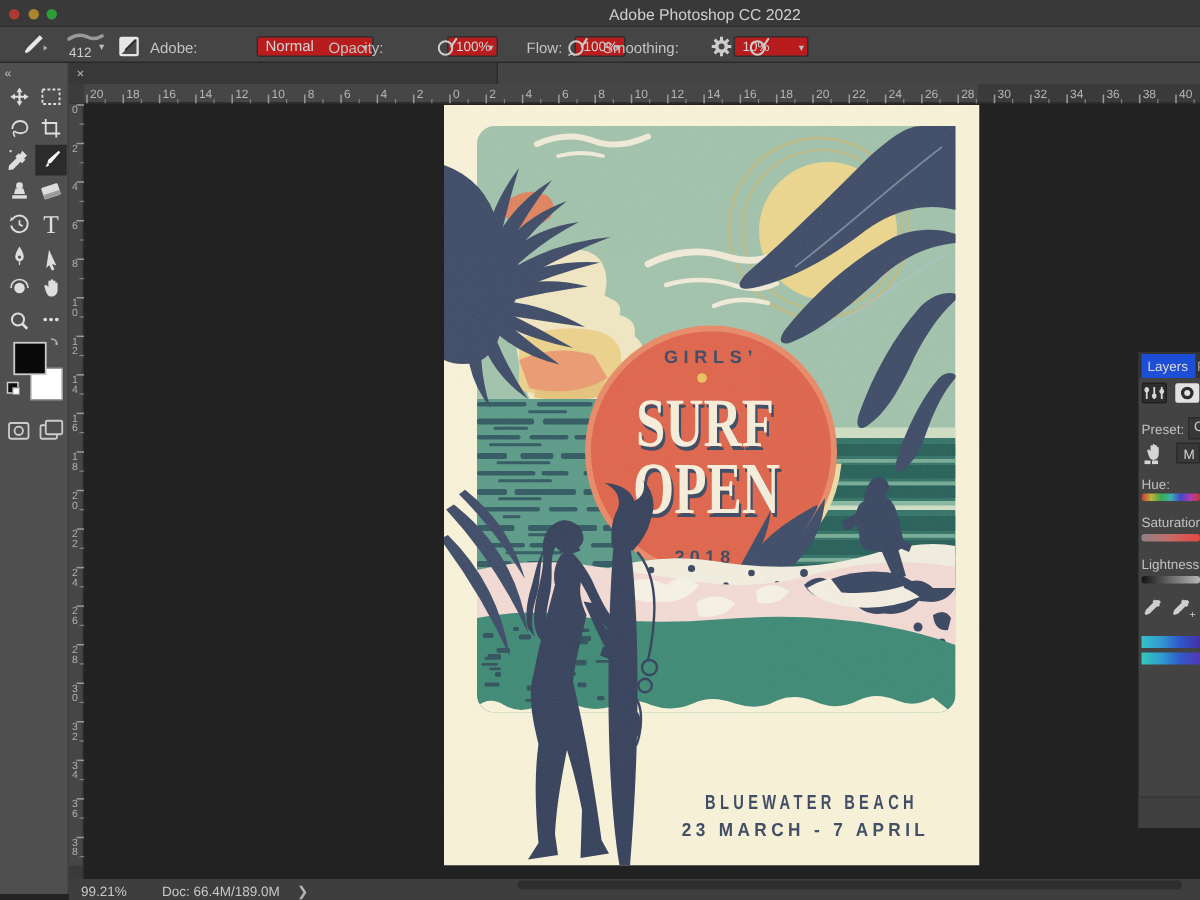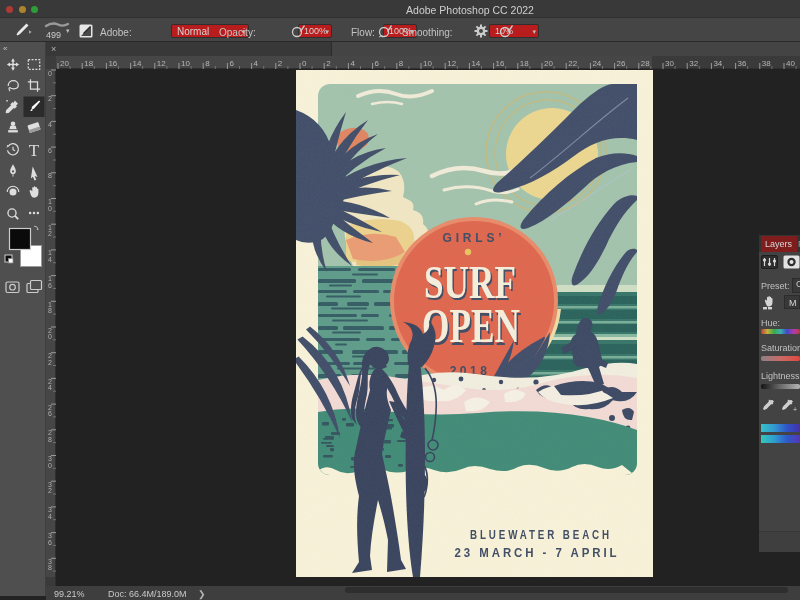--- a/index.html
+++ b/index.html
@@ -24,21 +24,21 @@
 #cornerbox{left:46px;top:56px;width:10px;height:13px;background:#3c3c3c;}
 
 #canvas{left:46px;top:69px;width:754px;height:517px;background:#222222;}
 
 #statusbar{left:46px;top:586px;width:754px;height:14px;background:#3e3e3e;}
 .stext{font-size:9px;color:#c9c9c9;top:589px;}
 #scrollthumb{left:345px;top:587px;width:443px;height:6px;background:#2e2e2e;border-radius:3px;}
 
 #rpanel{left:759px;top:235px;width:41px;height:317px;background:#434343;}
 #rtabs{left:759px;top:235px;width:41px;height:17px;background:#333333;}
-#rtab1{left:761px;top:236px;width:36px;height:16px;background:#7f1d1d;font-size:9px;color:#d8d8d8;padding:3px 0 0 4px;box-sizing:border-box;}
+#rtab1{left:761px;top:236px;width:36px;height:16px;background:#1d4ed8;font-size:9px;color:#d8d8d8;padding:3px 0 0 4px;box-sizing:border-box;}
 .rlabel{font-size:9px;color:#c0c0c0;left:761px;}
 .grad{left:761px;width:39px;height:5px;border-radius:2px;}
 </style></head>
 <body>
 <div id="stage">
 
   <div class="abs" id="titlebar"></div>
   <div class="abs tl" style="left:6px;background:#ad3a37;"></div>
   <div class="abs tl" style="left:18.5px;background:#ac842e;"></div>
   <div class="abs tl" style="left:31px;background:#2d9c39;"></div>
@@ -48,21 +48,21 @@
   <div id="optcontent">
 
     <svg class="abs" style="left:12px;top:22px;" width="24" height="17" viewBox="0 0 24 17">
       <path d="M14.5 1.5 L16.5 3.5 L8 12 L5.5 13.5 L4.5 12.5 L6 10 Z" fill="#e8e8e8"></path>
       <path d="M20 8 l3 2 -3 2 z" fill="#aaaaaa" transform="translate(-1,1) scale(0.9)"></path>
     </svg>
 
     <svg class="abs" style="left:44px;top:20px;" width="26" height="10" viewBox="0 0 26 10">
       <path d="M2 6 Q 8 2 14 4.5 Q 19 7 24 4" stroke="#9a9a9a" stroke-width="2.4" fill="none" stroke-linecap="round"></path>
     </svg>
-    <div class="abs" style="left:46px;top:29.5px;font-size:9px;color:#cccccc;">499</div>
+    <div class="abs" style="left:46px;top:29.5px;font-size:9px;color:#cccccc;">412</div>
     <div class="abs" style="left:66px;top:27px;font-size:7px;color:#bbb;">▾</div>
 
     <svg class="abs" style="left:78px;top:23px;" width="16" height="16" viewBox="0 0 16 16">
       <rect x="1.5" y="1.5" width="13" height="13" rx="1.5" fill="#e6e6e6"></rect>
       <path d="M12 3 L13 4 L6.5 10.5 L5 11 L5.5 9.5 Z" fill="#2e2e2e"></path>
       <path d="M3 13 L13 3 L13 13 Z" fill="#2e2e2e" opacity="0.85"></path>
     </svg>
     <div class="abs olabel" style="left:100px;">Adobe:</div>
     <div class="abs dd" style="left:128px;width:78px;">Normal<span class="ddch">▾</span></div>
     <div class="abs olabel" style="left:219px;">Opacity:</div>

